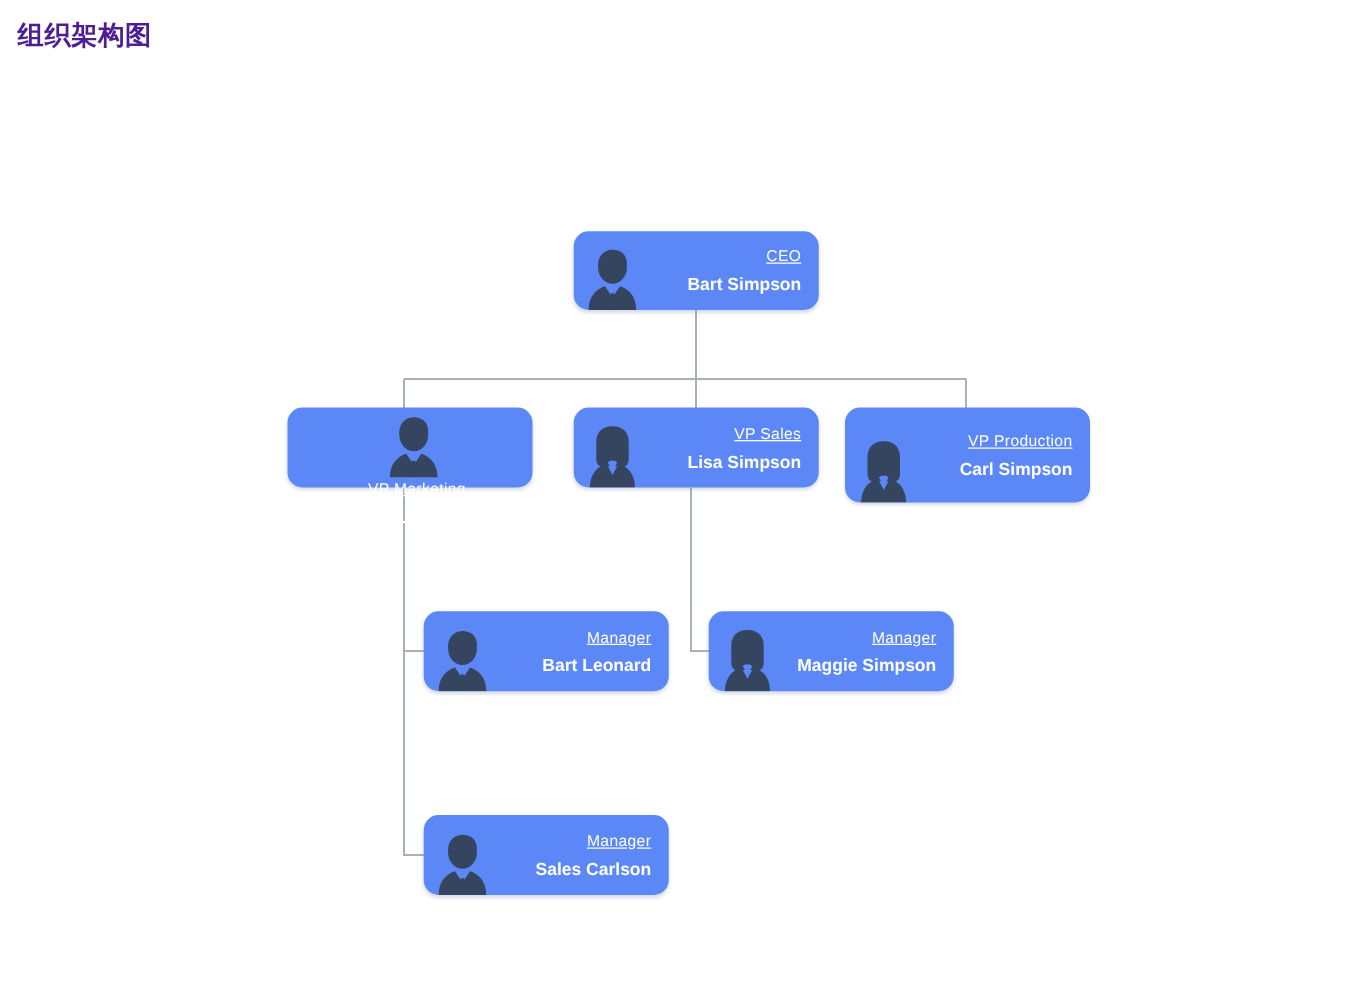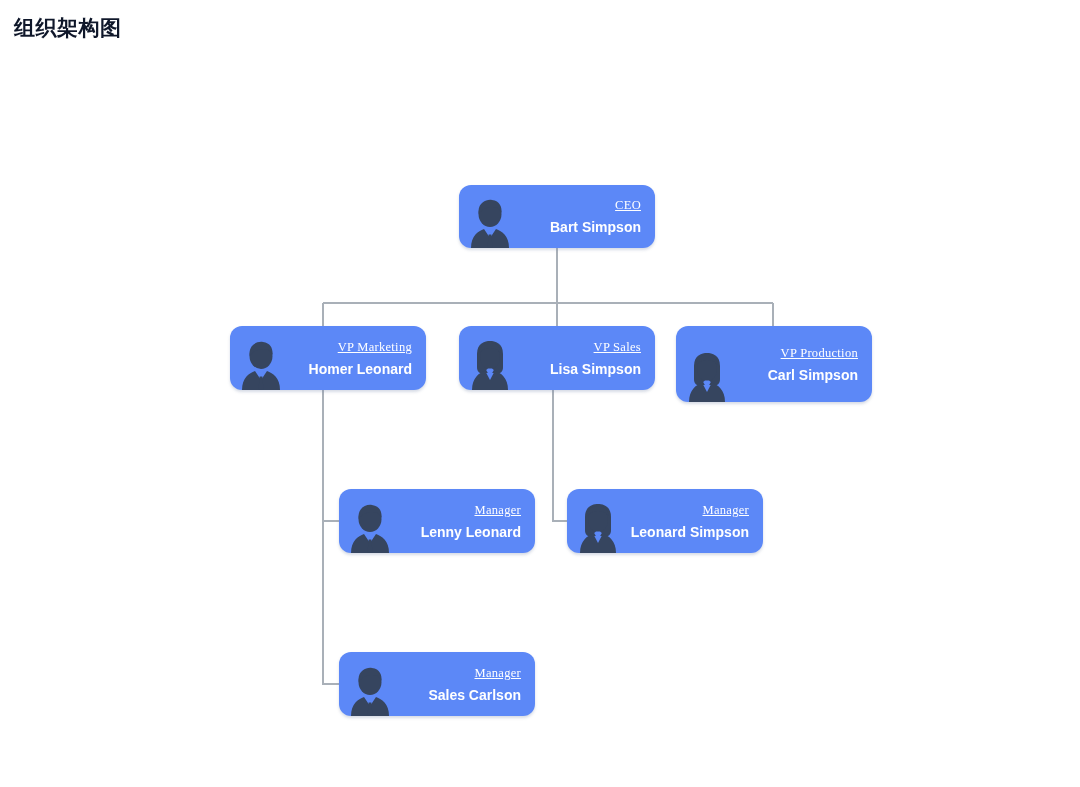--- a/index.html
+++ b/index.html
@@ -13,21 +13,21 @@
     position: relative;
     font-family: "Liberation Sans", sans-serif;
     overflow: hidden;
   }
   #page-title {
     position: absolute;
     left: 14px;
     top: 14px;
     font-size: 21px;
     font-weight: bold;
-    color: #0f172a;
+    color: #4c1d95;
     letter-spacing: 0.5px;
     font-family: "Liberation Sans", sans-serif;
   }
   #chart-canvas {
     position: absolute;
     left: 0;
     top: 0;
     width: 1080px;
     height: 787px;
   }
@@ -63,21 +63,21 @@
   .node-text {
     flex: 1 1 auto;
     display: flex;
     flex-direction: column;
     align-items: flex-end;
     justify-content: center;
     padding-right: 14px;
     box-sizing: border-box;
   }
   .node-role {
-    font-family: Liberation Serif, serif;
+    font-family: Liberation Sans, sans-serif;
     font-size: 12.5px;
     color: #ffffff;
     text-decoration: underline;
     letter-spacing: 0.3px;
     line-height: 18px;
     white-space: nowrap;
   }
   .node-name {
     font-family: "Liberation Sans", sans-serif;
     font-size: 14px;
@@ -117,21 +117,21 @@
         <path d="M 20.2 31.5 L 23 36 L 25.8 31.5 L 25 30 L 21 30 Z" fill="#5c88f7"></path>
         <path d="M 21.6 36.5 L 24.4 36.5 L 25.4 49 L 23 50 L 20.6 49 Z" fill="#36455f"></path>
       </svg>
     </div>
     <div class="node-text">
       <span class="node-role">CEO</span>
       <span class="node-name">Bart Simpson</span>
     </div>
   </div>
 
-  <div class="node" style="left:230px; top:326px; width:196px; height:64px; background:#5c88f7;">
+  <div class="node" style="left:230px; top:326px; width:196px; height:64px; background:#5c88f7;flex-direction:column;">
     <div class="node-avatar">
       <svg width="46" height="50" viewBox="0 0 46 50">
         <ellipse cx="23" cy="16" rx="11.5" ry="13" fill="#36455f"></ellipse>
         <path d="M 11.5 13 C 12 4 20 1 25 2 C 33 3 35 9 34.5 15 C 33 11 30 9 25 9 C 20 9 15 11 11.5 16 Z" fill="#36455f"></path>
         <path d="M 4 50 C 4 38 11 33 17 31 L 23 40 L 29 31 C 35 33 42 38 42 50 Z" fill="#36455f"></path>
         <path d="M 20.2 31.5 L 23 36 L 25.8 31.5 L 25 30 L 21 30 Z" fill="#5c88f7"></path>
         <path d="M 21.6 36.5 L 24.4 36.5 L 25.4 49 L 23 50 L 20.6 49 Z" fill="#36455f"></path>
       </svg>
     </div>
     <div class="node-text">
@@ -177,37 +177,37 @@
       <svg width="46" height="50" viewBox="0 0 46 50">
         <ellipse cx="23" cy="16" rx="11.5" ry="13" fill="#36455f"></ellipse>
         <path d="M 11.5 13 C 12 4 20 1 25 2 C 33 3 35 9 34.5 15 C 33 11 30 9 25 9 C 20 9 15 11 11.5 16 Z" fill="#36455f"></path>
         <path d="M 4 50 C 4 38 11 33 17 31 L 23 40 L 29 31 C 35 33 42 38 42 50 Z" fill="#36455f"></path>
         <path d="M 20.2 31.5 L 23 36 L 25.8 31.5 L 25 30 L 21 30 Z" fill="#5c88f7"></path>
         <path d="M 21.6 36.5 L 24.4 36.5 L 25.4 49 L 23 50 L 20.6 49 Z" fill="#36455f"></path>
       </svg>
     </div>
     <div class="node-text">
       <span class="node-role">Manager</span>
-      <span class="node-name">Lenny Leonard</span>
+      <span class="node-name">Bart Leonard</span>
     </div>
   </div>
 
   <div class="node" style="left:567px; top:489px; width:196px; height:64px; background:#5c88f7;">
     <div class="node-avatar">
       <svg width="46" height="50" viewBox="0 0 46 50">
         <path d="M 10 14 C 10 3 18 1 23 1 C 28 1 36 3 36 14 L 36 27 C 36 31 34 33 32 33 L 14 33 C 12 33 10 31 10 27 Z" fill="#36455f"></path>
         <ellipse cx="23" cy="17" rx="10" ry="12.5" fill="#36455f"></ellipse>
         <path d="M 12.5 13 C 13 5 18 3 23 3 C 28 3 33 5 33.5 13 C 31 9 27 8 23 8 C 19 8 15 9 12.5 13 Z" fill="#36455f"></path>
         <path d="M 5 50 C 5 38 12 33 18 30.5 L 23 40 L 28 30.5 C 34 33 41 38 41 50 Z" fill="#36455f"></path>
         <path d="M 19.2 30 L 23 37 L 26.8 30 L 25 28.5 L 21 28.5 Z" fill="#5c88f7"></path>
       </svg>
     </div>
     <div class="node-text">
       <span class="node-role">Manager</span>
-      <span class="node-name">Leonard Simpson</span>
+      <span class="node-name">Maggie Simpson</span>
     </div>
   </div>
 
   <div class="node" style="left:339px; top:652px; width:196px; height:64px; background:#5c88f7;">
     <div class="node-avatar">
       <svg width="46" height="50" viewBox="0 0 46 50">
         <ellipse cx="23" cy="16" rx="11.5" ry="13" fill="#36455f"></ellipse>
         <path d="M 11.5 13 C 12 4 20 1 25 2 C 33 3 35 9 34.5 15 C 33 11 30 9 25 9 C 20 9 15 11 11.5 16 Z" fill="#36455f"></path>
         <path d="M 4 50 C 4 38 11 33 17 31 L 23 40 L 29 31 C 35 33 42 38 42 50 Z" fill="#36455f"></path>
         <path d="M 20.2 31.5 L 23 36 L 25.8 31.5 L 25 30 L 21 30 Z" fill="#5c88f7"></path>

